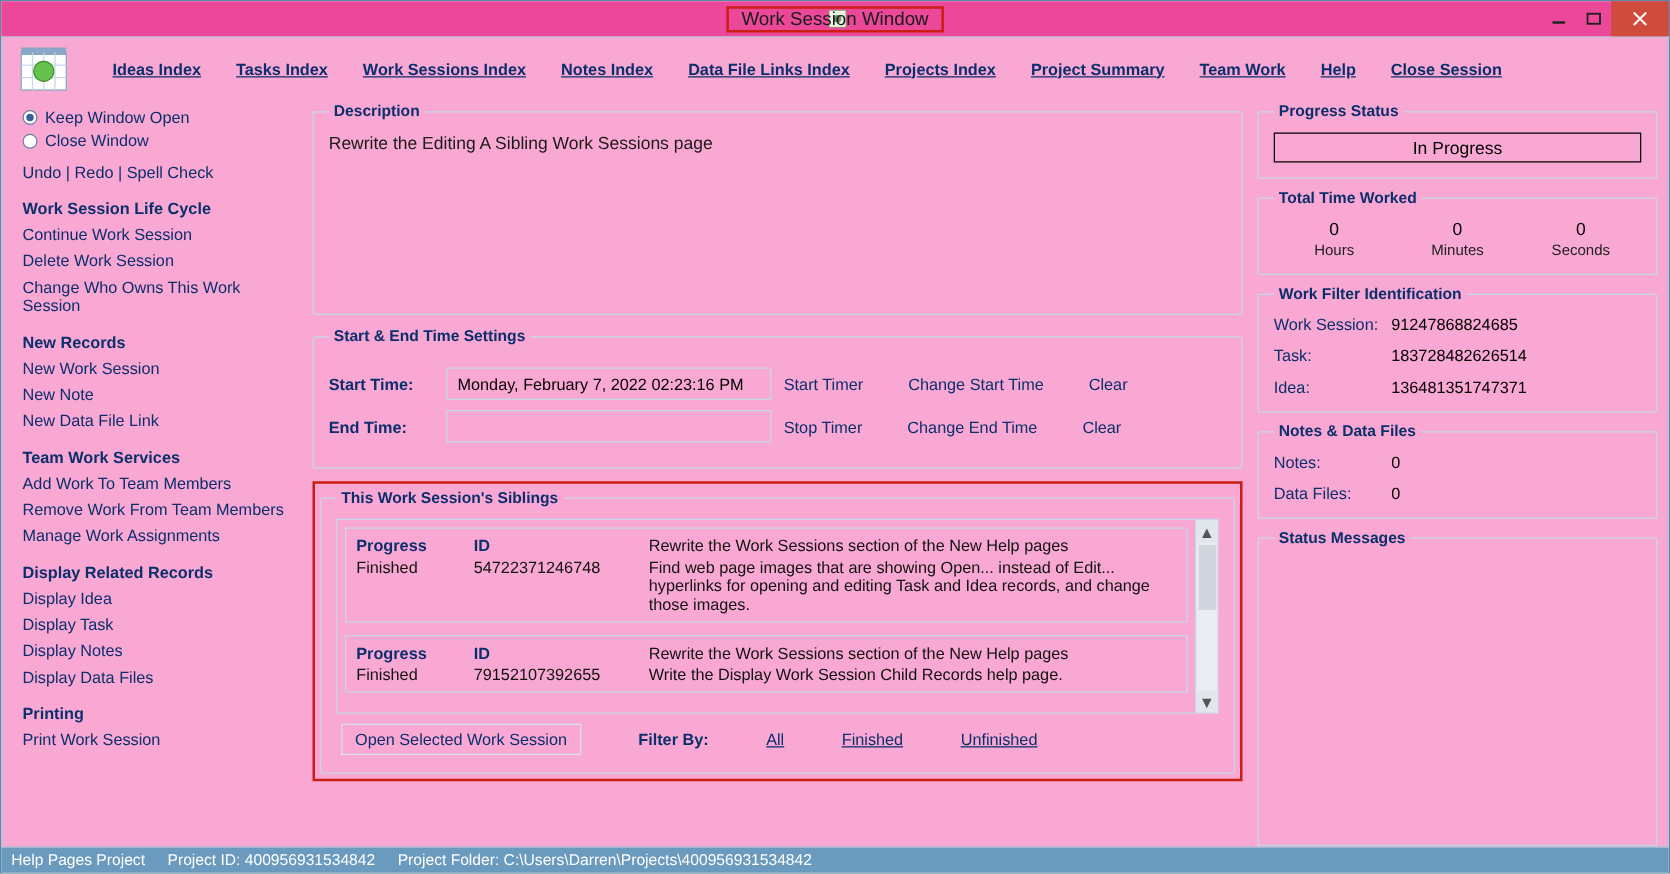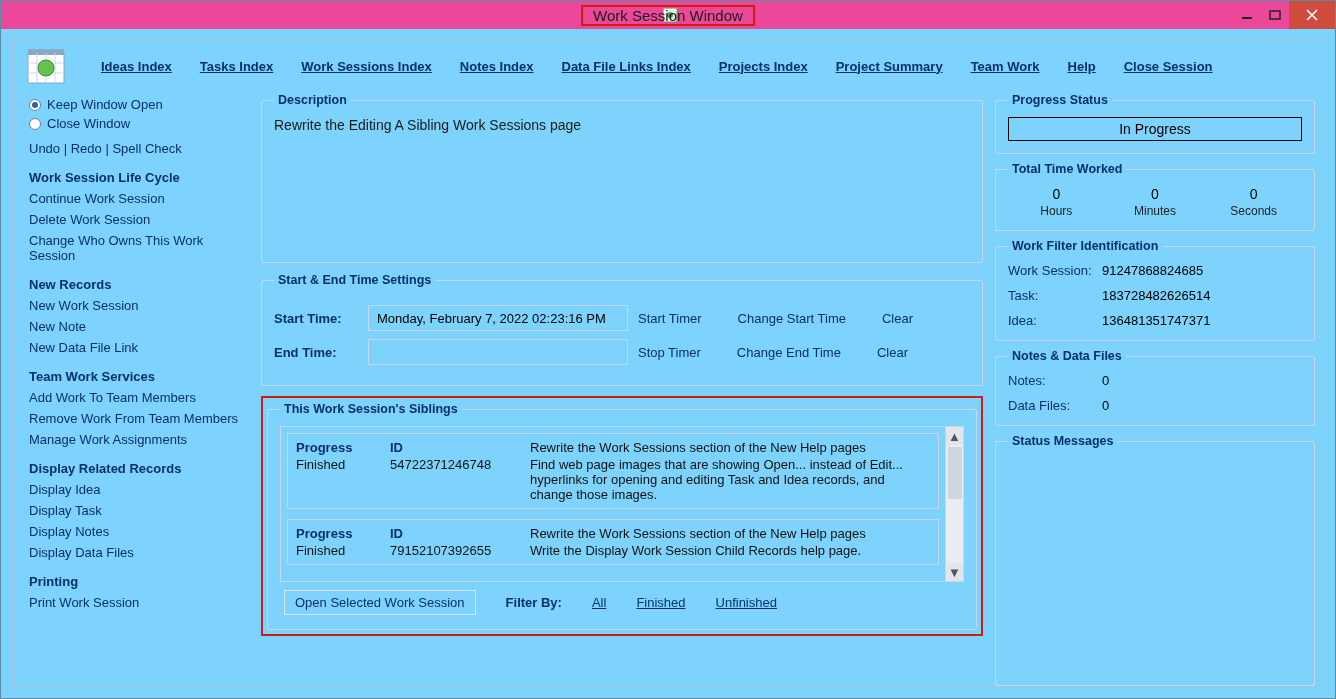--- a/index.html
+++ b/index.html
@@ -10,21 +10,21 @@
   .frame { width: 1336px; height: 699px; display: flex; flex-direction: column; border: 1px solid #5b8aa6; }
   .titlebar { height: 28px; background: #ec4899; display: flex; align-items: center; position: relative; justify-content: center; }
   .titlebar .icon { margin-left: 4px; width: 16px; height: 16px; display: inline-flex; align-items: center; justify-content: center; }
   .titlebar .title { position: absolute; left: 50%; transform: translateX(-50%); font-size: 15px; color: #1a1a1a; }
   .titlebar .title-box { border: 2px solid #cc1d13; padding: 0 10px; }
   .titlebar .win-ctrls { position: absolute; right: 0; top: 0; display: flex; height: 100%; }
   .titlebar .win-ctrls .btn { width: 28px; display: flex; align-items: center; justify-content: center; color: #1a1a1a; }
   .titlebar .win-ctrls .btn.close { width: 46px; background: #cf4b3b; color: #fff; }
 
   
-  .client { flex: 1; background: #7dd3fc; padding: 11px; display: flex; flex-direction: column; overflow: hidden; }
+  .client { flex: 1; background: #f9a8d4; padding: 0; display: flex; flex-direction: column; overflow: hidden; }
   .inner-border { flex: 1; border: 1px solid #a8c2d8; display: flex; flex-direction: column; overflow: hidden; }
   .topmenu { display: flex; align-items: center; padding: 6px 14px 8px 14px; gap: 28px; }
   .topmenu .calicon { width: 38px; height: 38px; margin-right: 8px; }
   .topmenu a { color: #0b2f6b; font-weight: bold; text-decoration: underline; white-space: nowrap; cursor: pointer; }
 
   .main-cols { flex: 1; display: grid; grid-template-columns: 232px 1fr 320px; gap: 8px; padding: 0 8px 0 8px; overflow: hidden; }
 
   
   .left { padding: 4px 4px 4px 8px; }
   .radio-row { display: flex; align-items: center; gap: 6px; margin-bottom: 4px; color: #0b2f6b; cursor: pointer; }
@@ -51,21 +51,21 @@
   .sib-list { border: 1px solid #c5d7ea; display: flex; }
   .sib-items { flex: 1; padding: 6px 6px 6px 6px; }
   .sib-item { border: 1px solid #c5d7ea; margin-bottom: 10px; padding: 6px 8px; display: grid; grid-template-columns: 94px 140px 1fr; row-gap: 2px; }
   .sib-item .hdr { color: #0b2f6b; font-weight: bold; }
   .sib-item .cell { color: #111; }
   .sib-item .desc { grid-column: 3; }
   .scrollbar { width: 18px; background: #e9edf2; border-left: 1px solid #c5d7ea; display: flex; flex-direction: column; align-items: center; }
   .scrollbar .arrow { height: 18px; width: 100%; display: flex; align-items: center; justify-content: center; color: #555; background: #e1e6ec; cursor: pointer; }
   .scrollbar .thumb { flex: 0 0 52px; width: 14px; margin-top: 2px; background: #cfd6de; }
   .scrollbar .track { flex: 1; }
-  .sib-footer { display: flex; align-items: center; gap: 30px; padding: 8px 4px 2px 4px; color: #0b2f6b; }
+  .sib-footer { display: flex; align-items: center; gap: 46px; padding: 8px 4px 2px 4px; color: #0b2f6b; }
   .sib-footer .open-sel { border: 1px solid #d6e2ef; padding: 4px 10px; cursor: pointer; }
   .sib-footer .flabel { font-weight: bold; }
   .sib-footer .flink { text-decoration: underline; cursor: pointer; }
 
   
   .right { display: flex; flex-direction: column; gap: 8px; }
   .status-box { border: 1px solid #000000; height: 24px; display: flex; align-items: center; justify-content: center; font-size: 14px; }
   .time-worked { display: grid; grid-template-columns: repeat(3, 1fr); text-align: center; gap: 2px; }
   .time-worked .val { font-size: 14px; }
   .time-worked .unit { font-size: 12px; color: #222; }
@@ -302,13 +302,18 @@
           </fieldset>
 
           <fieldset style="flex:1;">
             <legend>Status Messages</legend>
           </fieldset>
         </div>
       </div>
     </div>
   </div>
 
+  <div class="statusbar">
+    <span>Help Pages Project</span>
+    <span>Project ID: 400956931534842</span>
+    <span>Project Folder: C:\Users\Darren\Projects\400956931534842</span>
+  </div>
 </div>
 
 </body></html>

